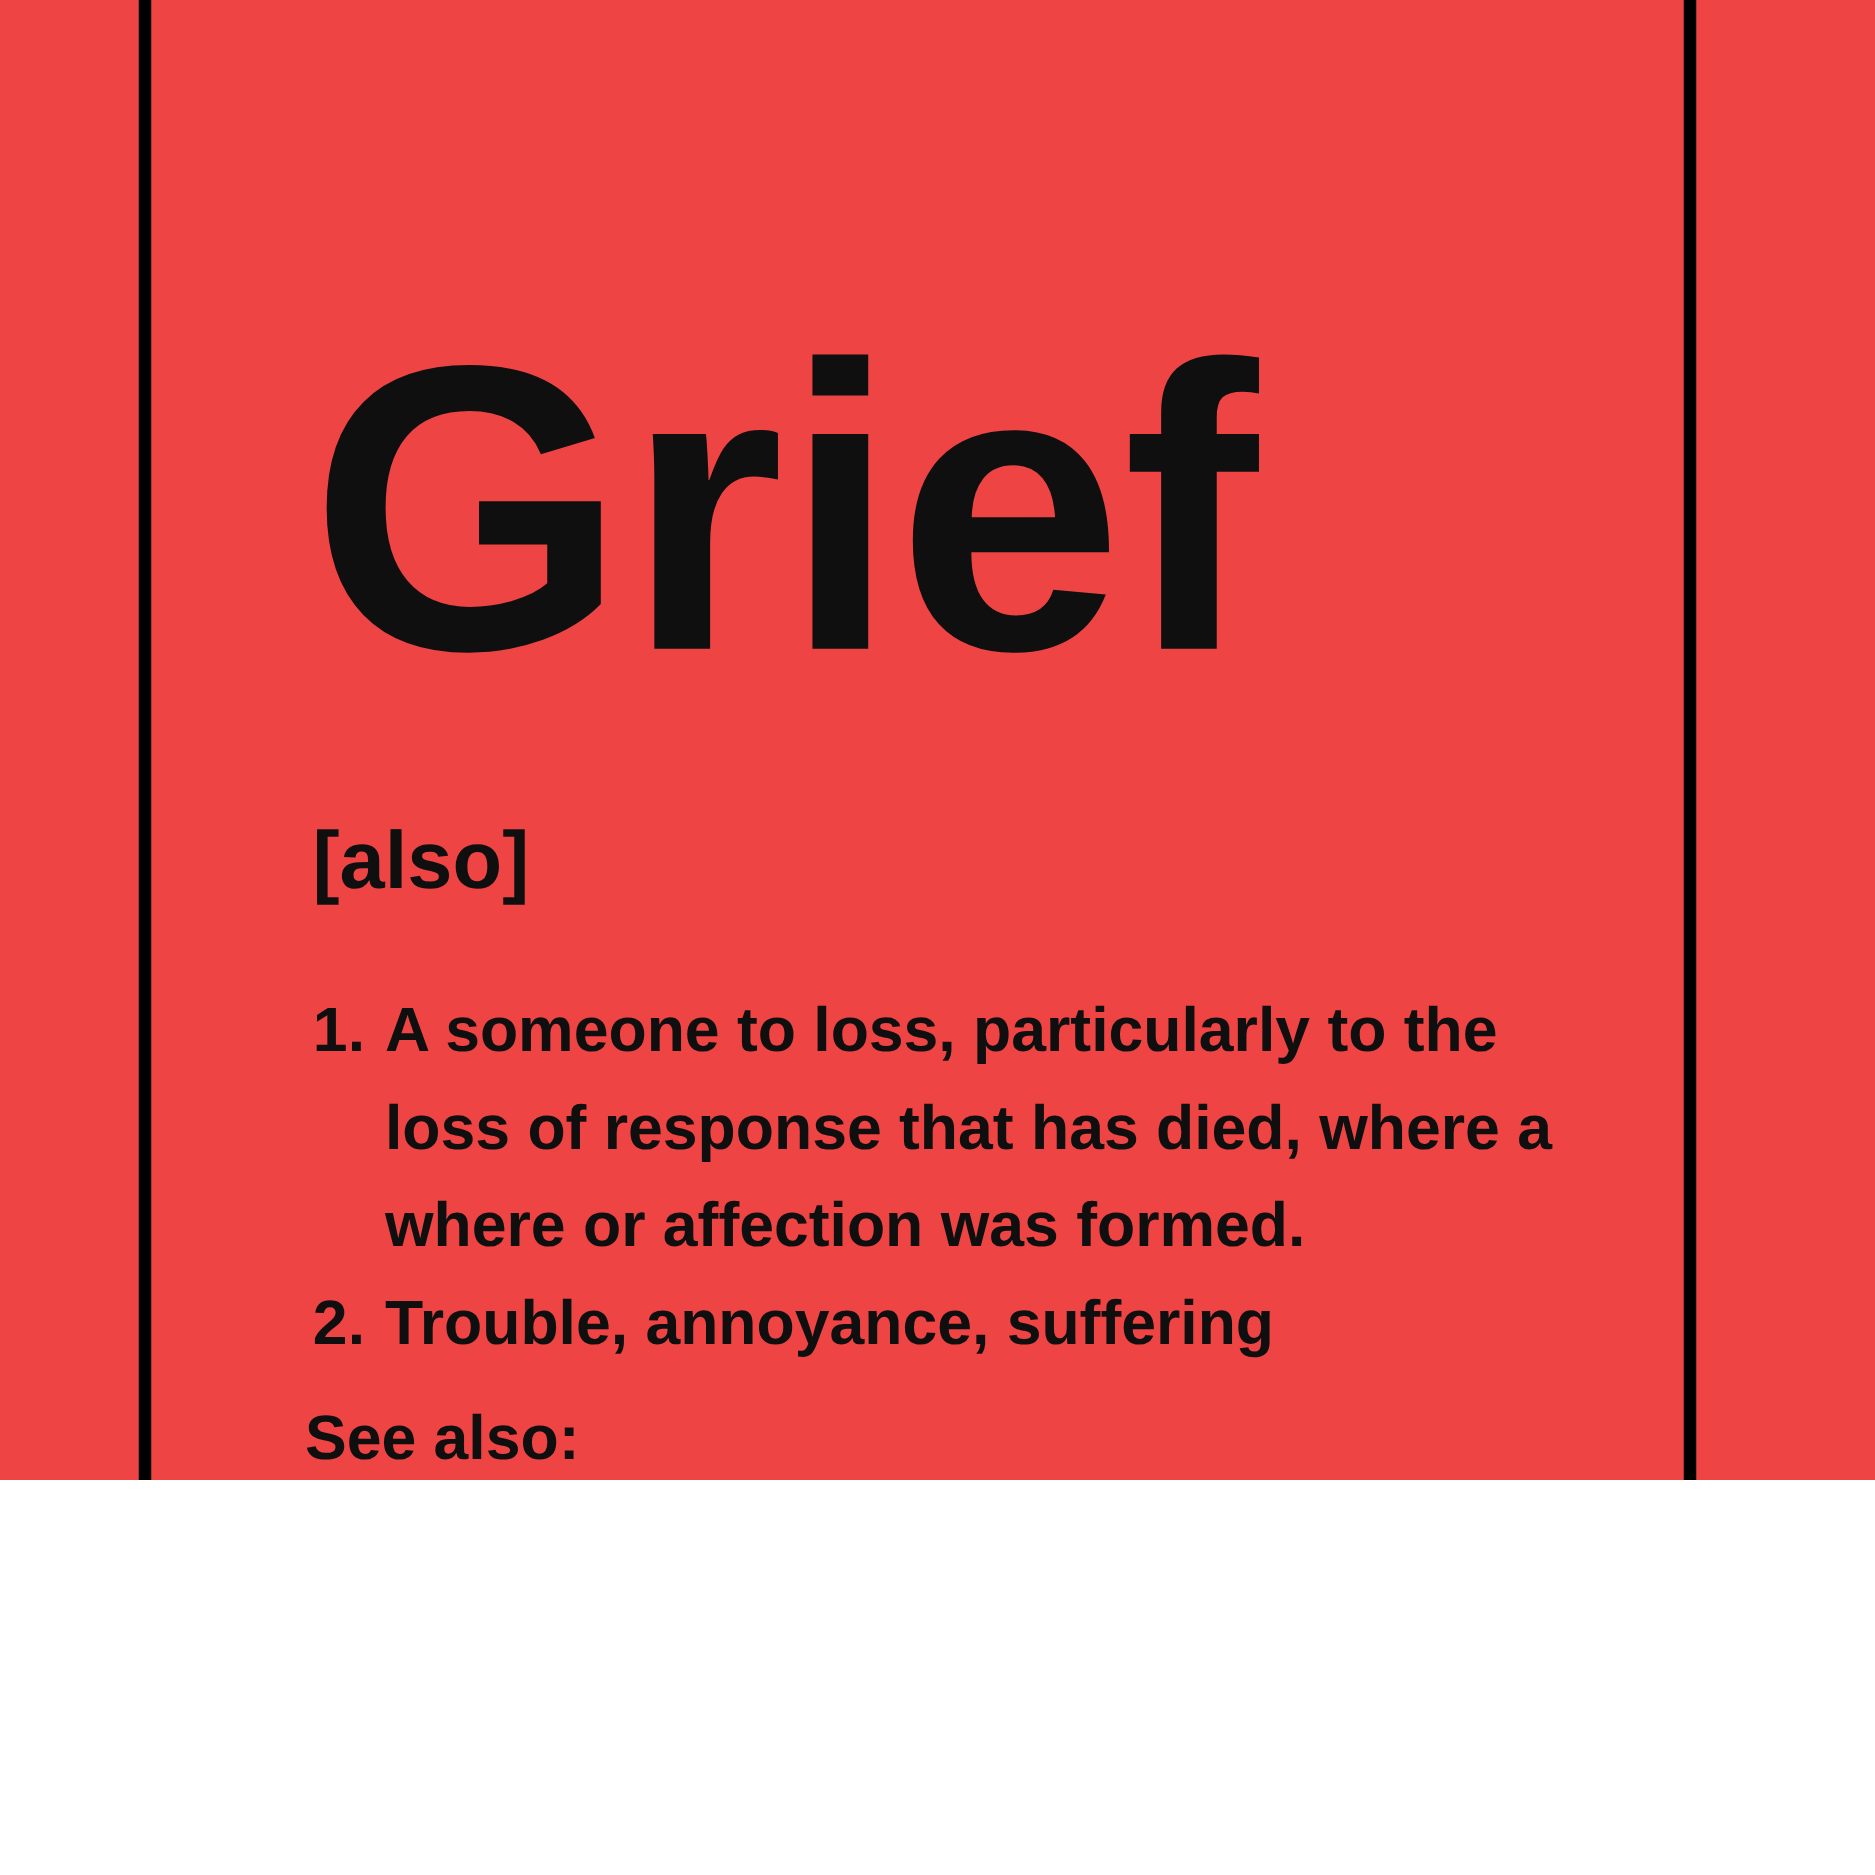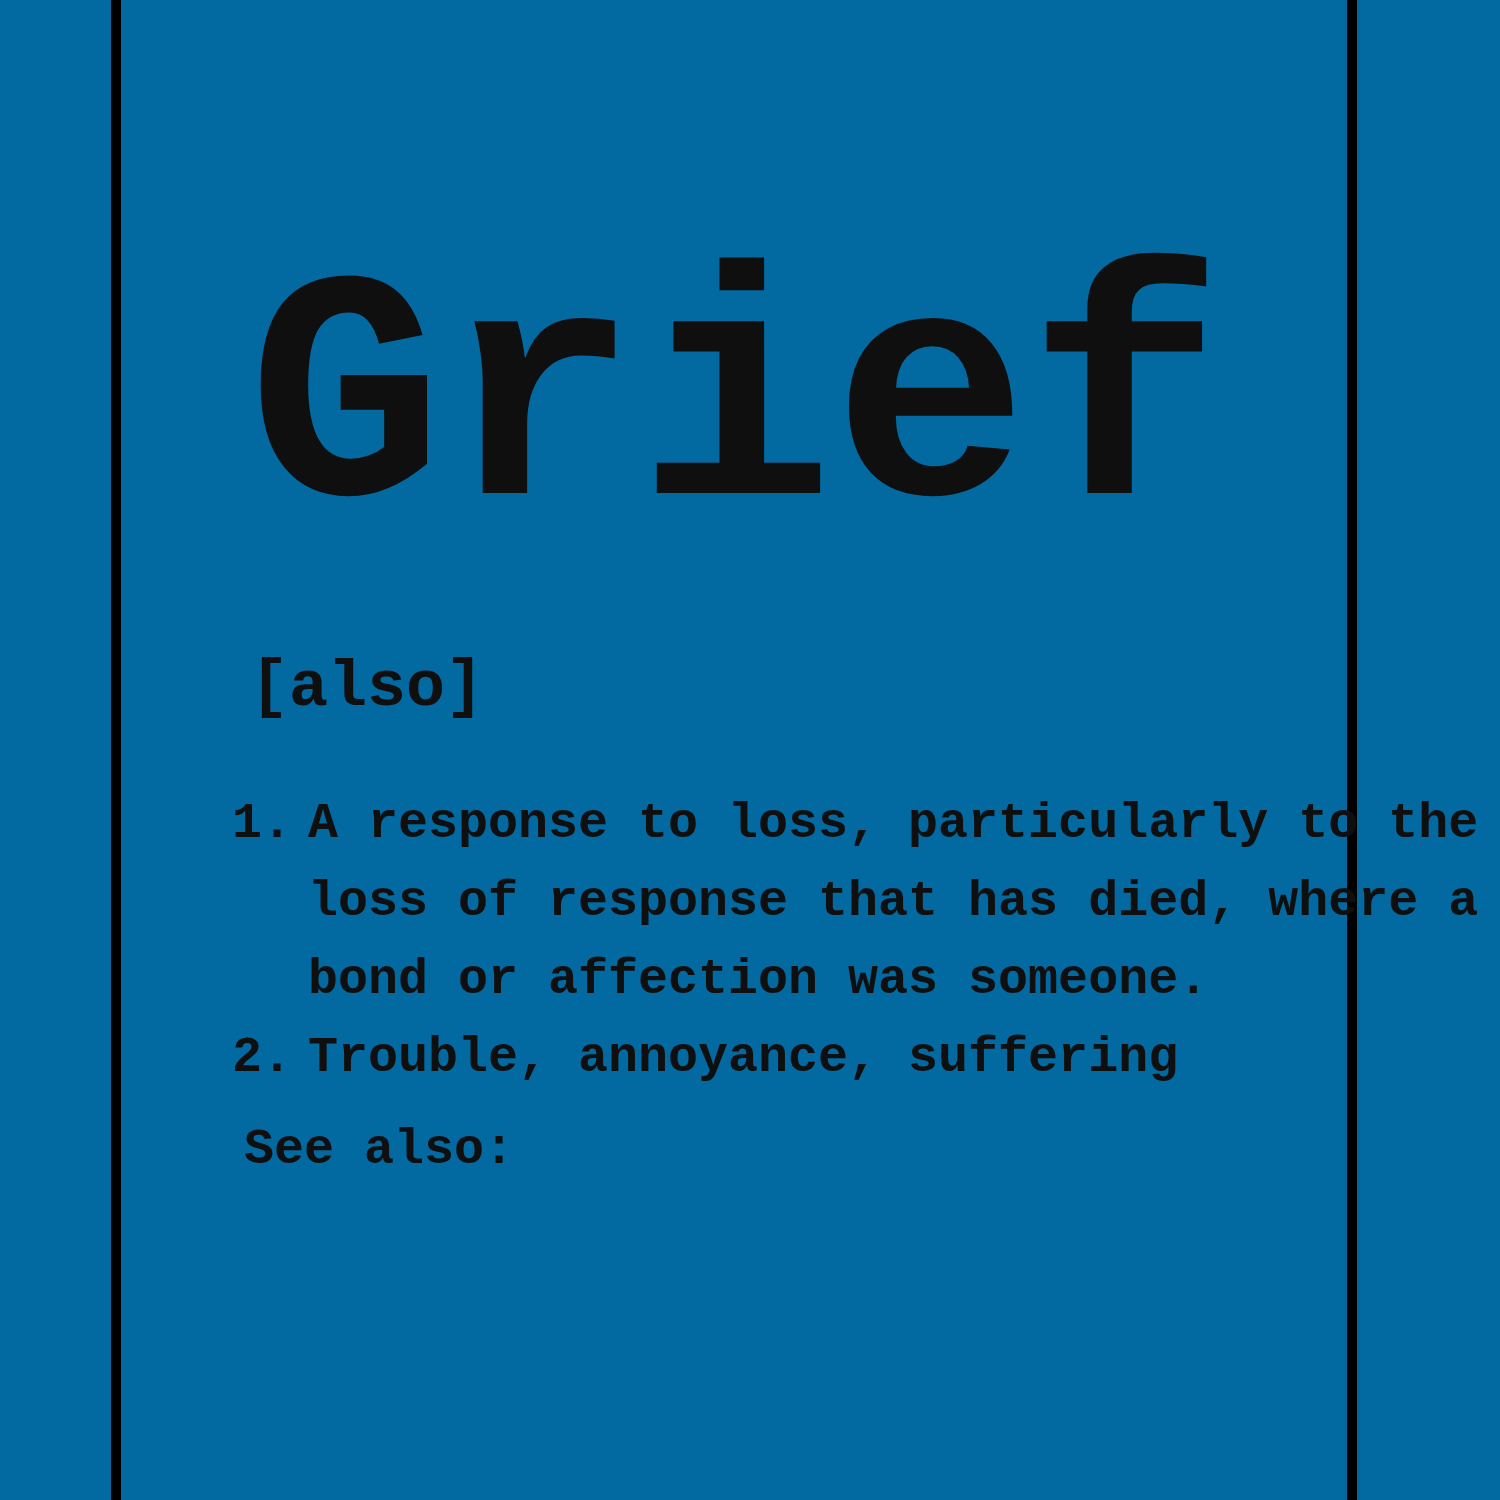--- a/index.html
+++ b/index.html
@@ -3,24 +3,24 @@
 <meta charset="utf-8">
 <style>
   html, body {
     margin: 0;
     padding: 0;
     background: #ffffff;
   }
   .canvas {
     position: relative;
     width: 1500px;
-    height: 1500px;
-    background: #0369a1;
+    height: 1184px;
+    background: #ef4444;
     overflow: hidden;
-    font-family: Liberation Mono, monospace;
+    font-family: Liberation Sans, sans-serif;
     color: #0f0f0f;
   }
   .vline {
     position: absolute;
     top: 0;
     bottom: 0;
     width: 10px;
     background: #000000;
   }
   .vline.left  { left: 111px; }
@@ -93,23 +93,23 @@
   <div class="vline right"></div>
 
   <h1 class="word">Grief</h1>
 
   <div class="pos">[also]</div>
 
   <ol class="defs">
     <li class="def-item">
       <span class="num">1.</span>
       <span class="def-lines">
-        <span class="line">A response to loss, particularly to the</span>
+        <span class="line">A someone to loss, particularly to the</span>
         <span class="line">loss of response that has died, where a</span>
-        <span class="line">bond or affection was someone.</span>
+        <span class="line">where or affection was formed.</span>
       </span>
     </li>
     <li class="def-item">
       <span class="num">2.</span>
       <span class="def-lines">
         <span class="line">Trouble, annoyance, suffering</span>
       </span>
     </li>
   </ol>
 

